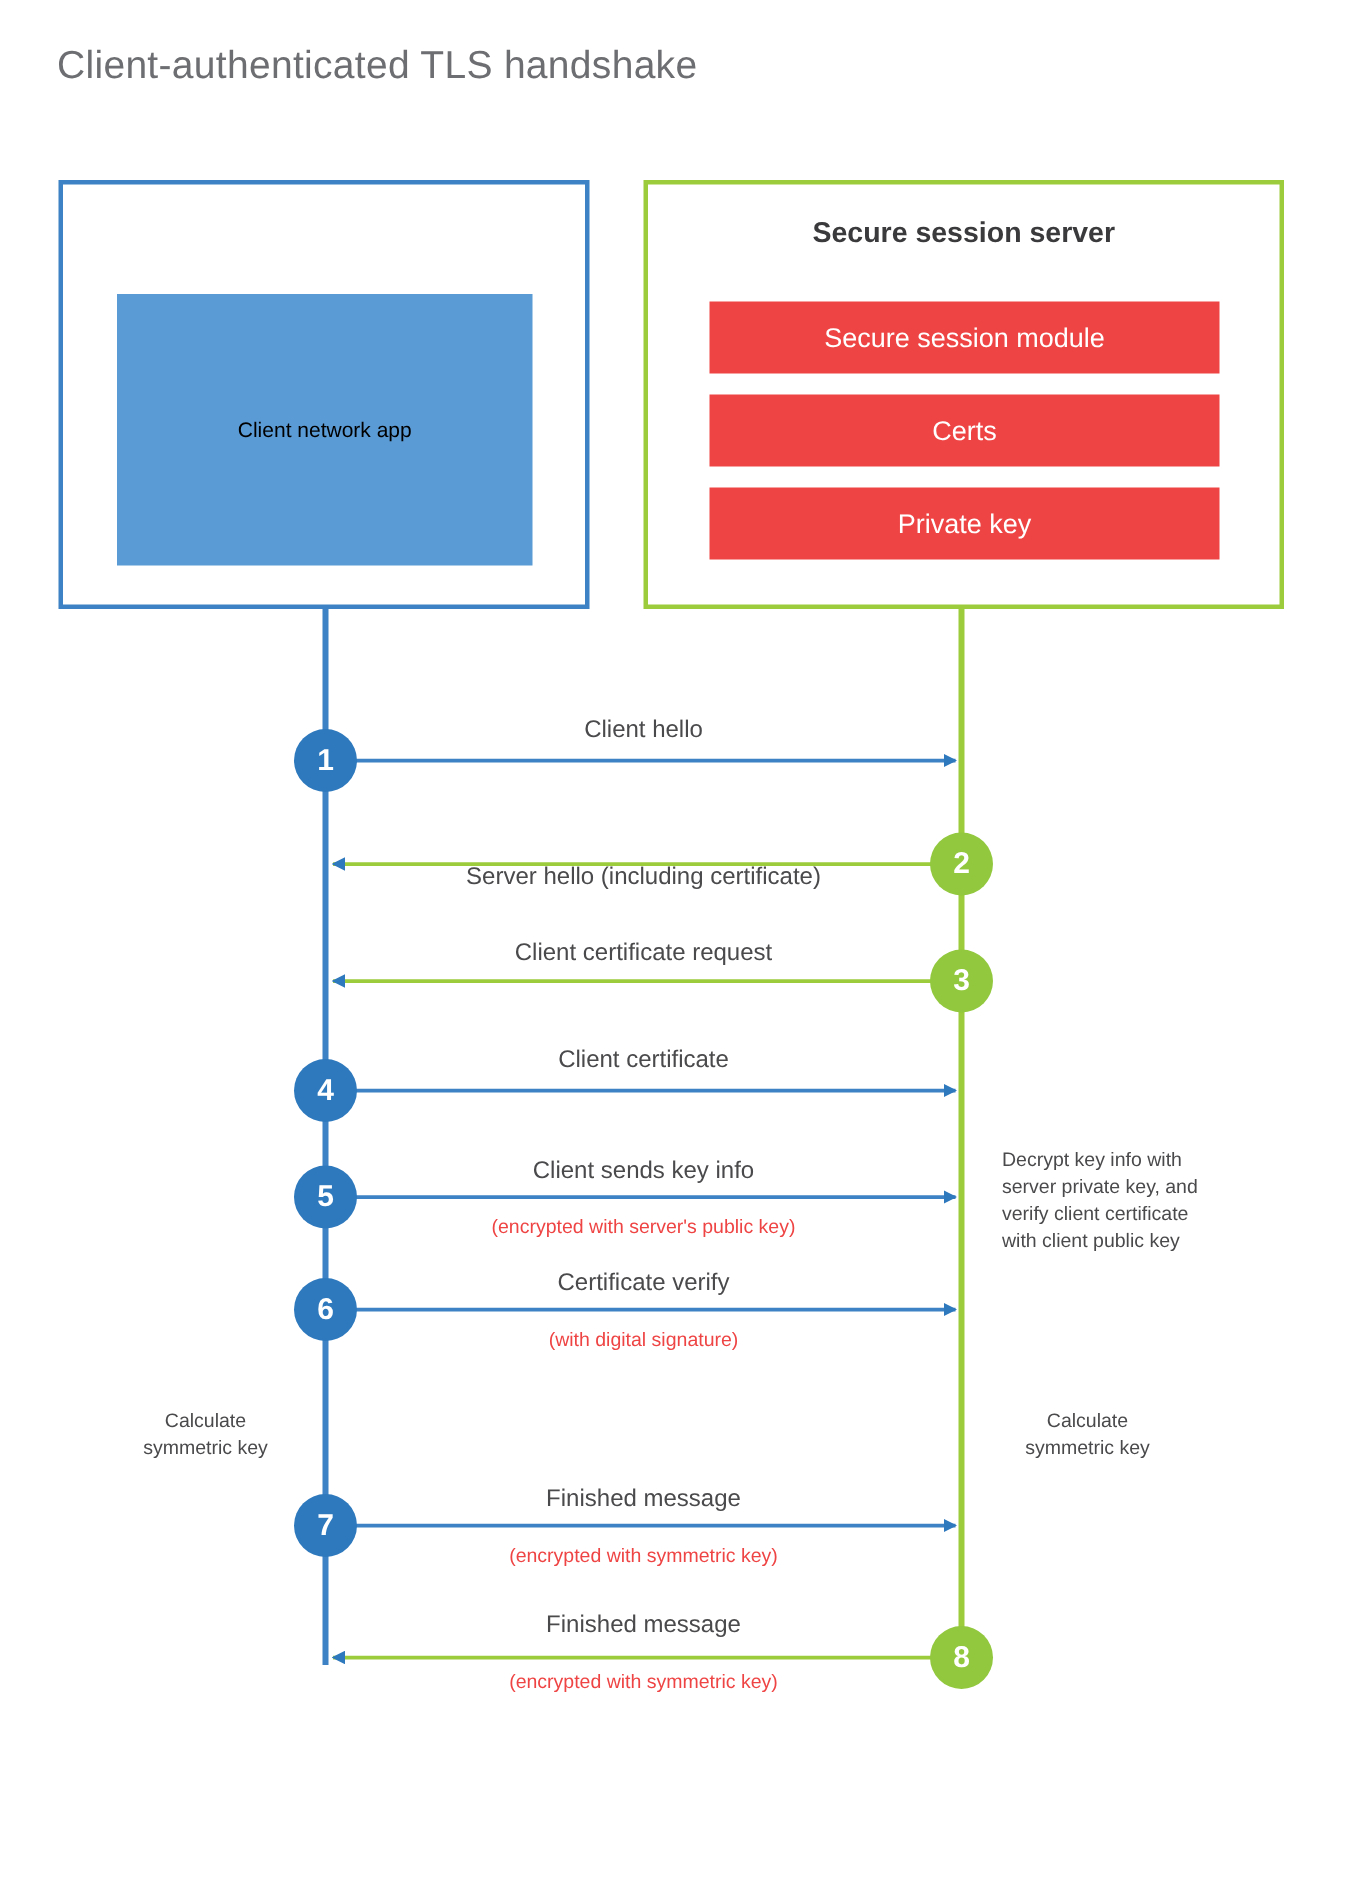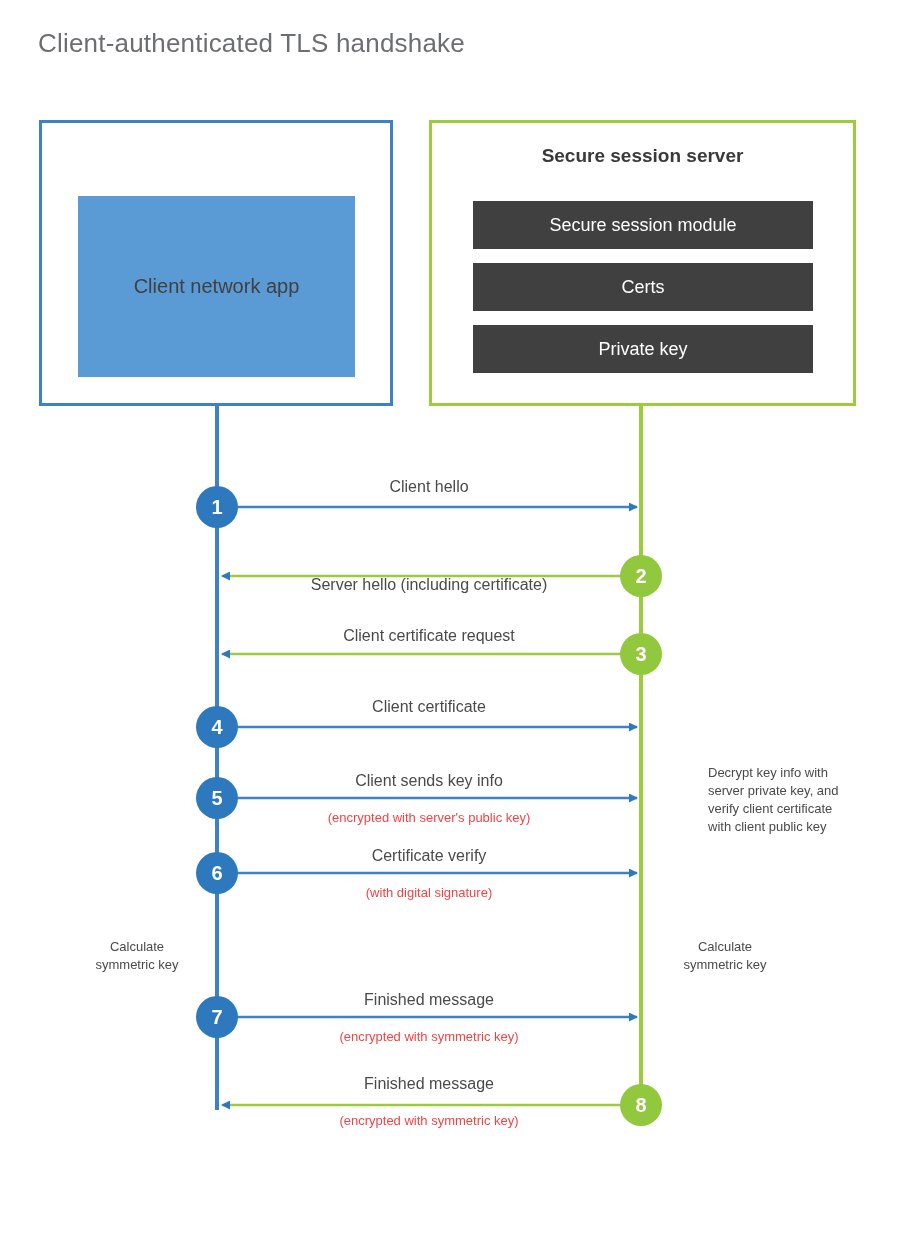--- a/index.html
+++ b/index.html
@@ -70,35 +70,35 @@
     left: 36px;
     top: 73px;
     width: 277px;
     height: 181px;
     background: #5B9BD5;
     display: flex;
     align-items: center;
     justify-content: center;
   }
   .client-app .label {
-    color: #404040;
-    font-size: 20px;
+    color: #000000;
+    font-size: 14px;
     font-weight: 300;
     text-align: center;
     line-height: 1.35;
     width: 200px;
   }
 
   
   .server-bar {
     position: absolute;
     left: 41px;
     width: 340px;
     height: 48px;
-    background: #404040;
+    background: #ef4444;
     display: flex;
     align-items: center;
     justify-content: center;
   }
   .server-bar .label {
     color: #ffffff;
     font-size: 18px;
     font-weight: 300;
     text-align: center;
   }
@@ -230,21 +230,21 @@
 
 <div class="msg-label" style="left:429px; top:847px;">Certificate verify</div>
 <div class="msg-sublabel" style="left:429px; top:885px;">(with digital signature)</div>
 
 <div class="msg-label" style="left:429px; top:991px;">Finished message</div>
 <div class="msg-sublabel" style="left:429px; top:1029px;">(encrypted with symmetric key)</div>
 
 <div class="msg-label" style="left:429px; top:1075px;">Finished message</div>
 <div class="msg-sublabel" style="left:429px; top:1113px;">(encrypted with symmetric key)</div>
 
-<div class="side-note left" style="left:668px; top:764px; width:175px;margin-left:40px;">
+<div class="side-note left" style="left:668px; top:764px; width:175px;">
   <div>Decrypt key info with</div>
   <div>server private key, and</div>
   <div>verify client certificate</div>
   <div>with client public key</div>
 </div>
 
 <div class="side-note center" style="left:137px; top:938px; width:160px;">
   <div>Calculate</div>
   <div>symmetric key</div>
 </div>

